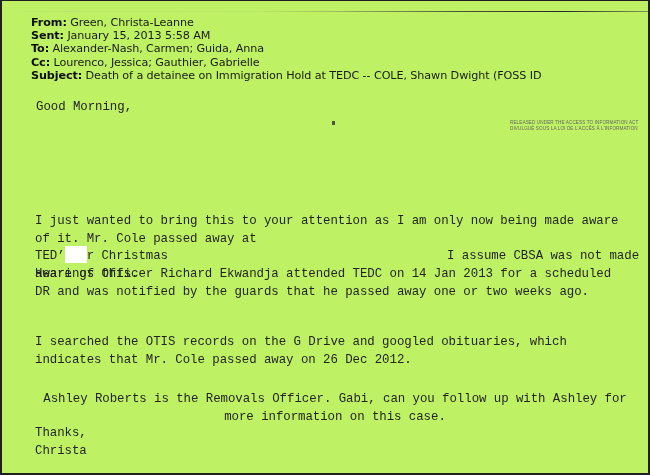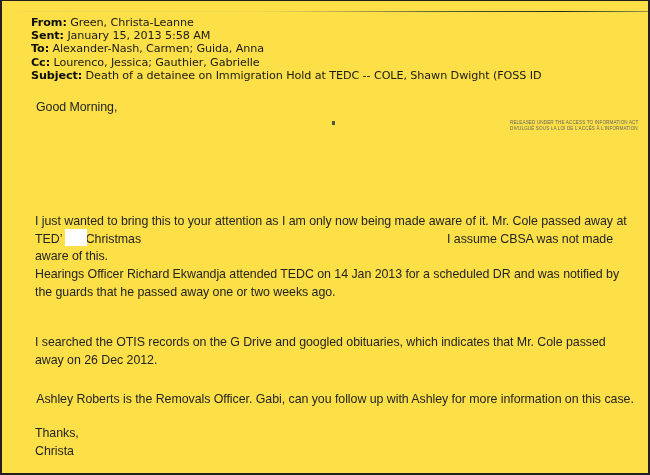--- a/index.html
+++ b/index.html
@@ -4,21 +4,21 @@
 <style>
   html, body {
     margin: 0;
     padding: 0;
     background: #ffffff;
   }
   #page {
     position: relative;
     width: 650px;
     height: 475px;
-    background: #fde047;
+    background: #bef264;
     overflow: hidden;
     box-sizing: border-box;
     border: 2px solid #231f20;
     border-top-width: 1px;
   }
   
   .scan-line {
     position: absolute;
     left: 0;
     top: 10px;
@@ -58,21 +58,21 @@
   .hdr .row { display: block; }
   .hdr .lbl {
     font-weight: bold;
     color: #0d0d0d;
   }
   .hdr .val { font-weight: normal; }
 
   
   .body-txt {
     position: absolute;
-    font-family: Liberation Sans, sans-serif;
+    font-family: Liberation Mono, monospace;
     font-size: 12.4px;
     line-height: 17.5px;
     color: #242424;
     letter-spacing: -0.05px;
   }
   #greeting { left: 34px; top: 98px; }
   #para1 { left: 33px; top: 212px; width: 592px; }
   #para2 { left: 33px; top: 265px; width: 595px; }
   #para3 { left: 33px; top: 311px; width: 592px; margin-top: 22px; }
   #para4 { left: 33px; top: 390px; width: 600px; text-align: center; }

